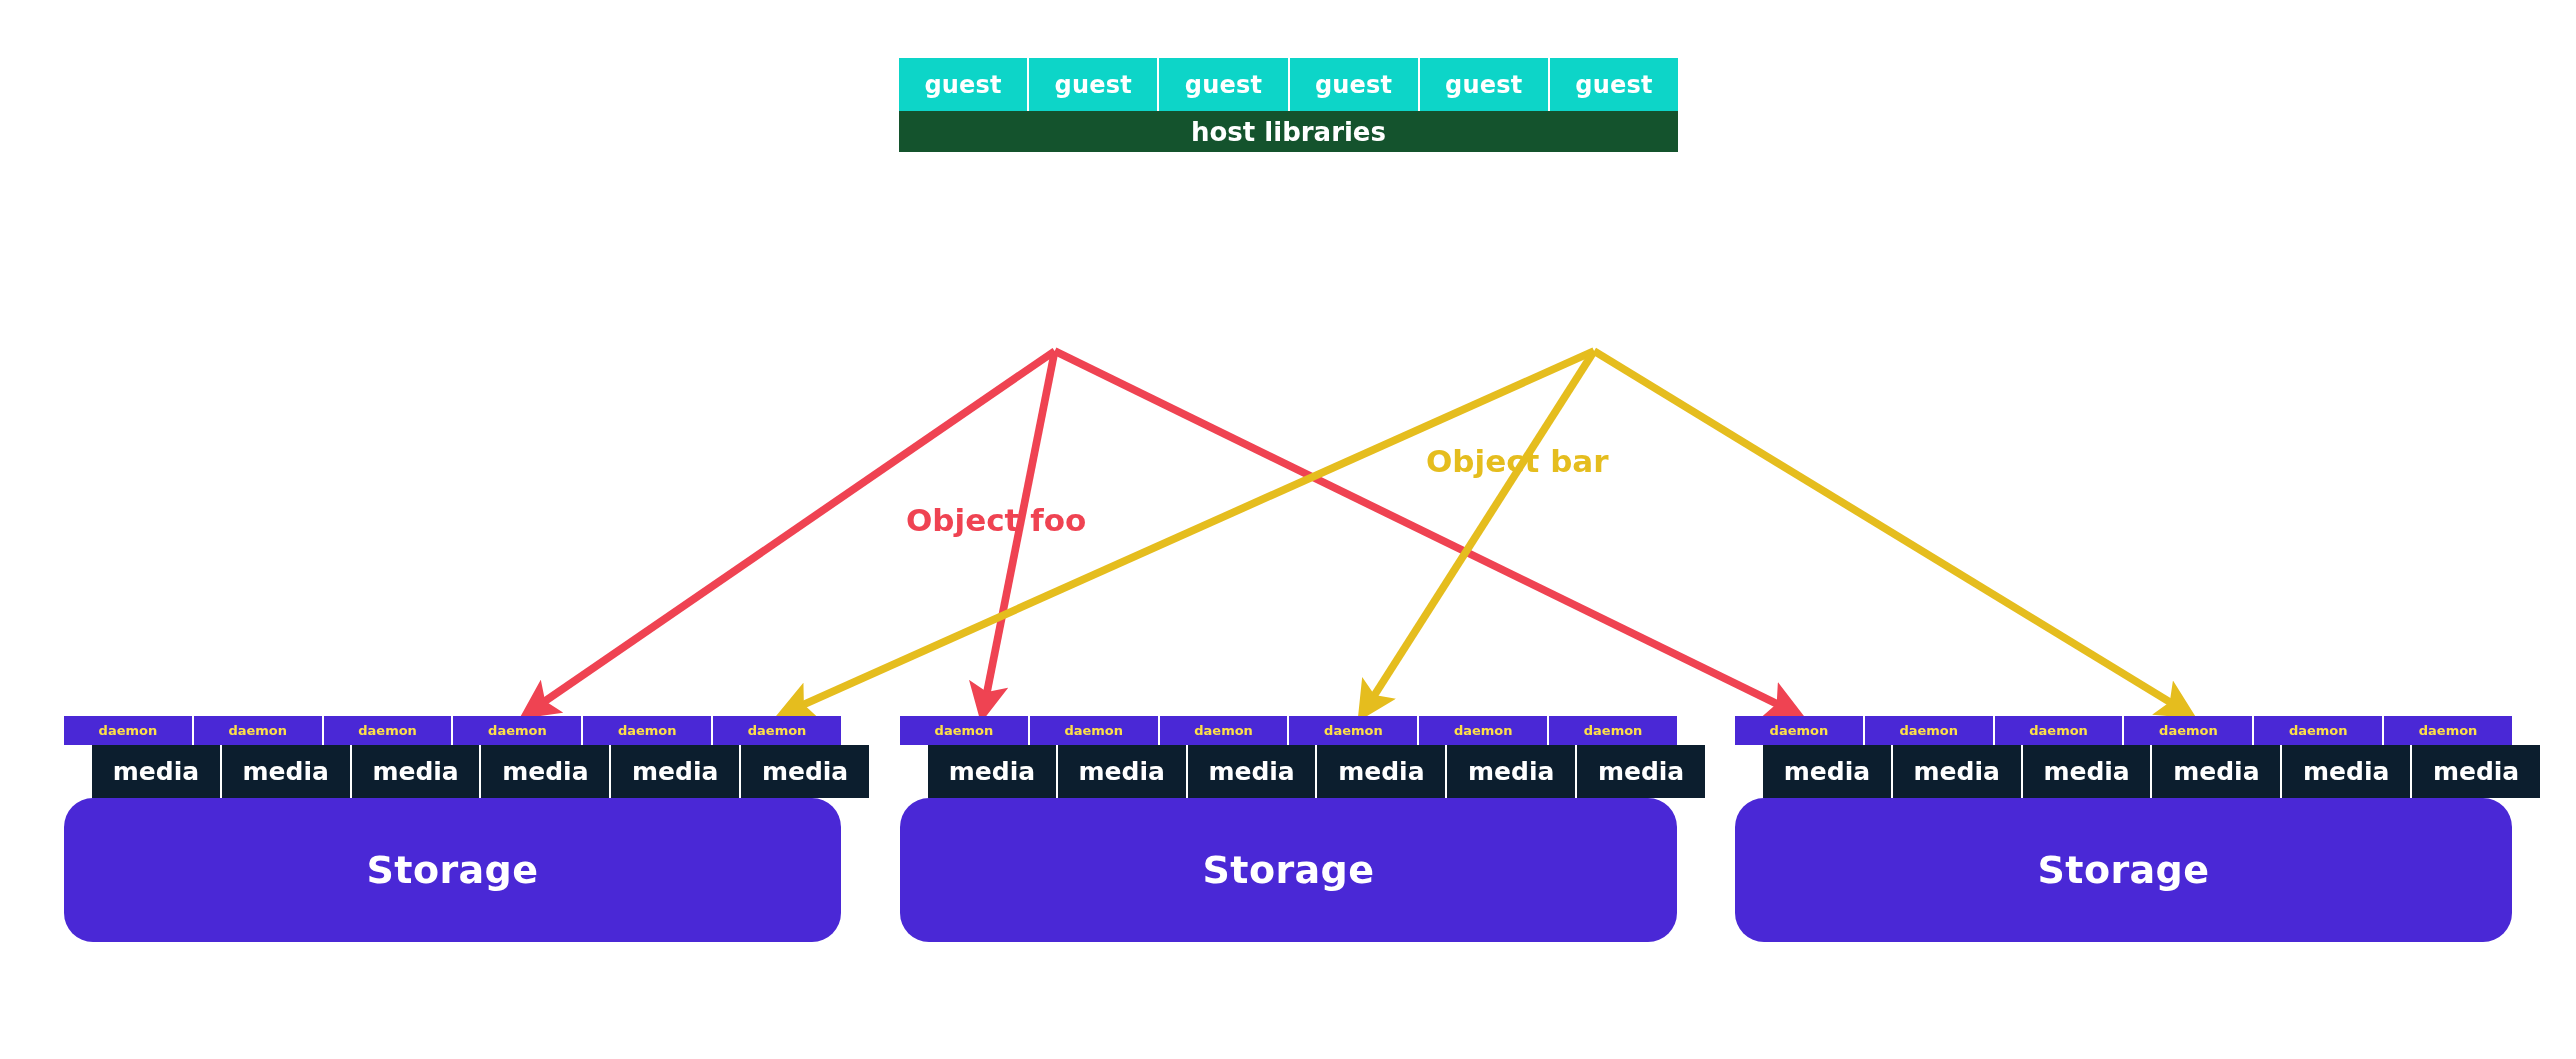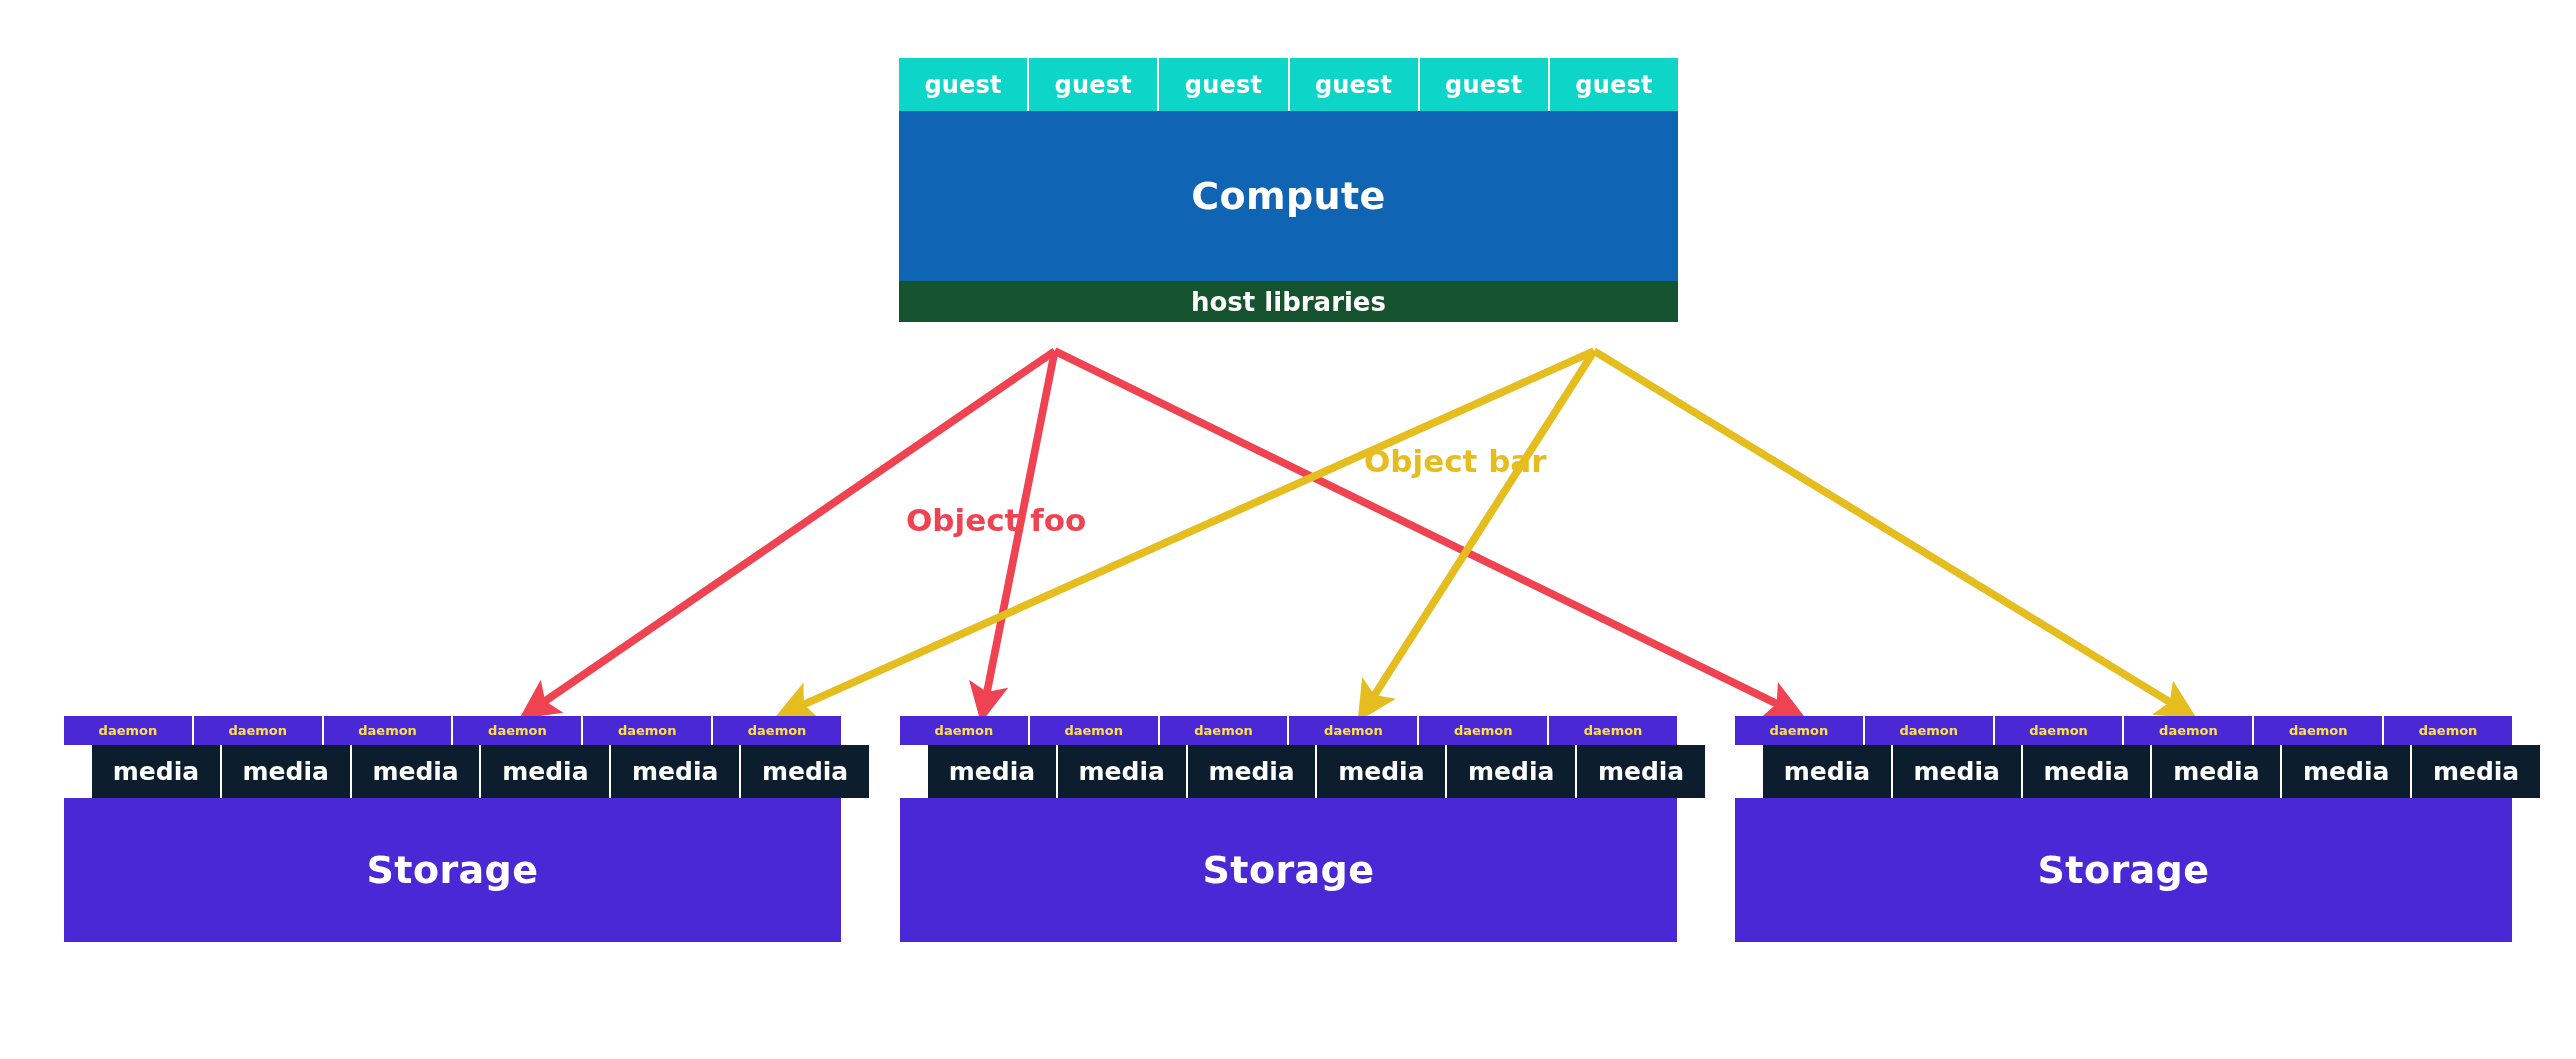--- a/index.html
+++ b/index.html
@@ -106,35 +106,36 @@
 
   .storage-block {
     width: 100%;
     height: 144px;
     background: #4a28d6;
     display: flex; align-items: center; justify-content: center;
     color: #ffffff;
     font-size: 38px;
     font-weight: bold;
     letter-spacing: 0.4px;
+    border-radius: 29px;
   }
 
   
   .flow-label {
     position: absolute;
     font-size: 31px;
     font-weight: bold;
     white-space: nowrap;
   }
   #label-object-foo {
     left: 906px; top: 502px;
     color: #ef4352;
   }
   #label-object-bar {
-    left: 1364px; top: 443px;
+    left: 1426px; top: 443px;
     color: #e5bd1e;
   }
 </style>
 </head>
 <body>
 
 <div id="stage">
 
   <svg id="arrows" viewBox="0 0 3009 1238" width="2576" height="1060" xmlns="http://www.w3.org/2000/svg">
     <defs>
@@ -163,21 +164,20 @@
 
     <div id="guest-row">
       <div class="guest-cell">guest</div>
       <div class="guest-cell">guest</div>
       <div class="guest-cell">guest</div>
       <div class="guest-cell">guest</div>
       <div class="guest-cell">guest</div>
       <div class="guest-cell">guest</div>
     </div>
 
-    <div id="compute-block">Compute</div>
 
     <div id="host-libraries-bar">host libraries</div>
   </div>
 
   <div class="storage-group" id="storage-group-0">
     <div class="daemon-row">
       <div class="daemon-cell">daemon</div>
       <div class="daemon-cell">daemon</div>
       <div class="daemon-cell">daemon</div>
       <div class="daemon-cell">daemon</div>

